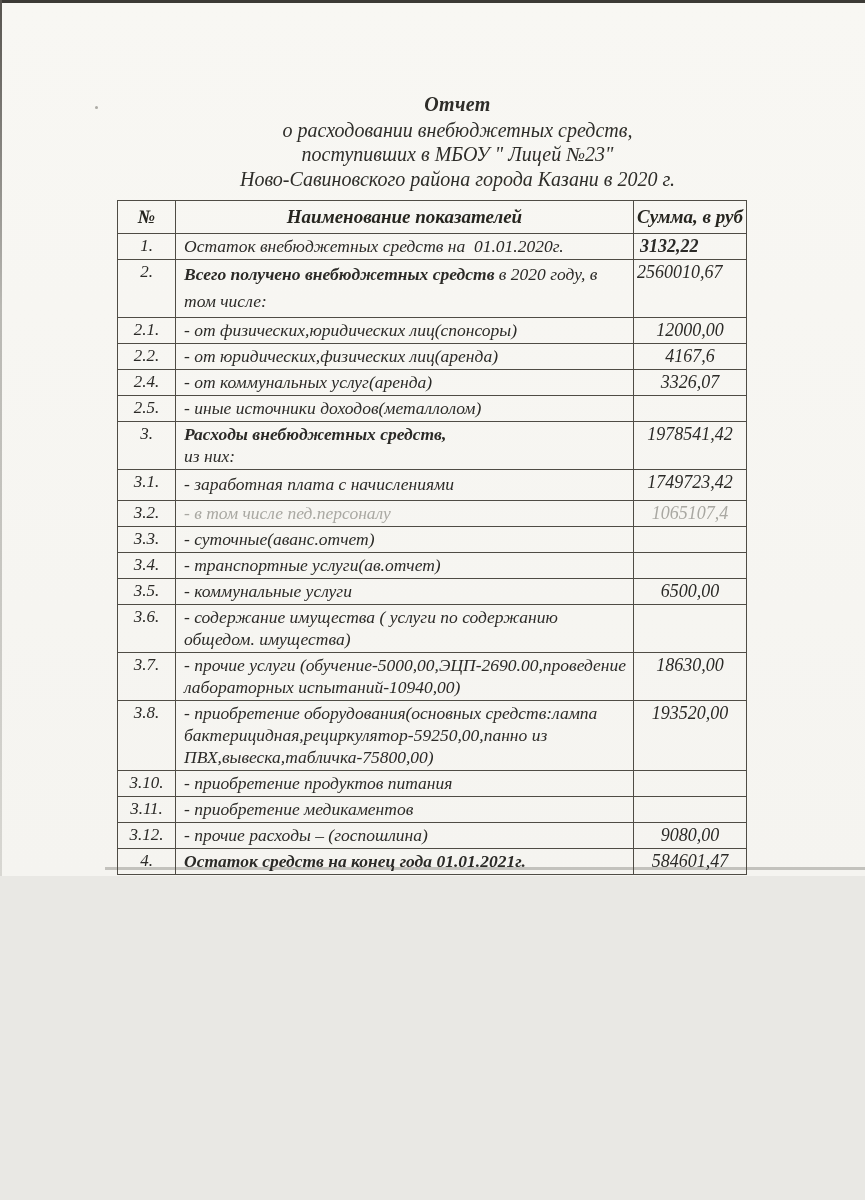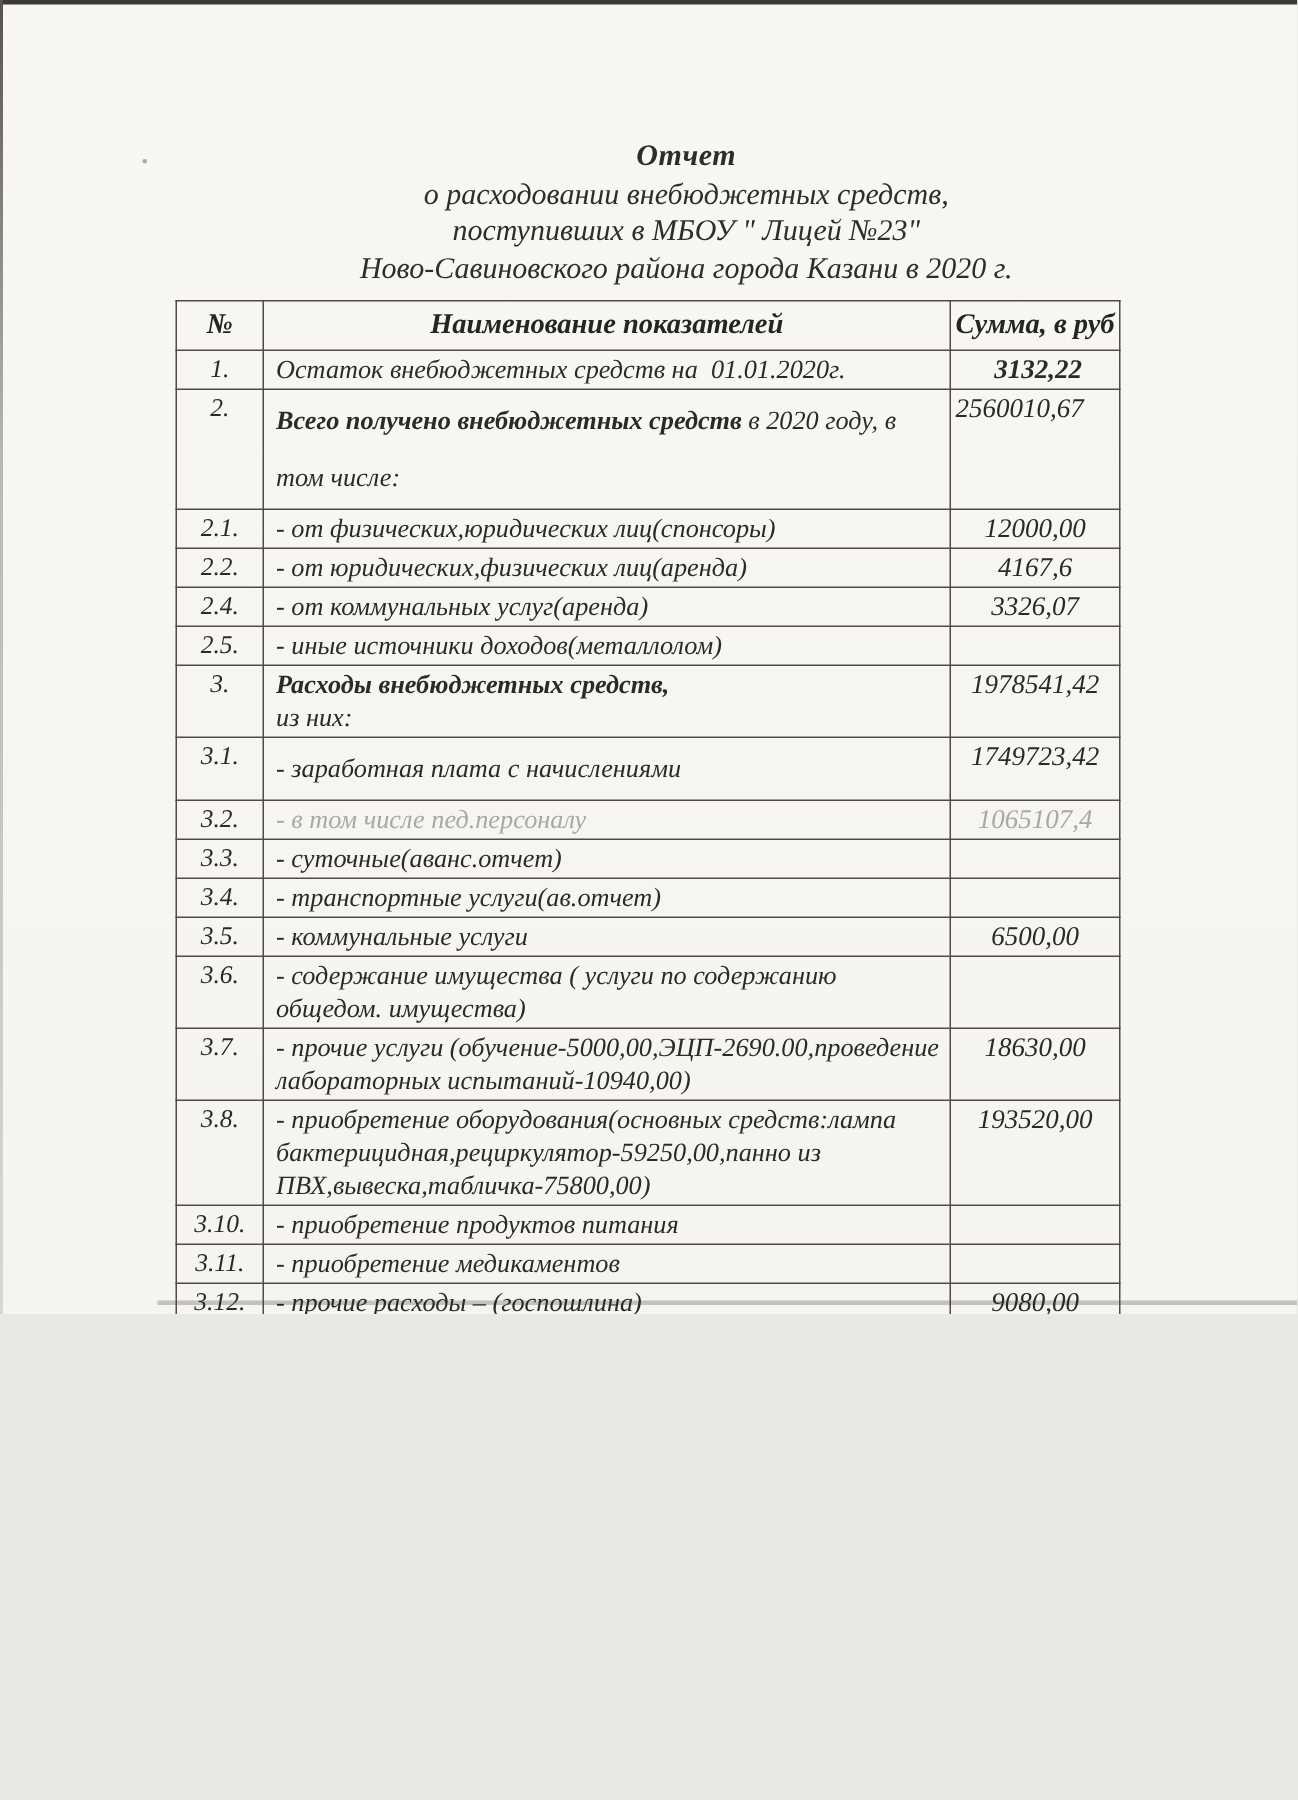--- a/index.html
+++ b/index.html
@@ -31,24 +31,24 @@
   .report col.c-val{width:113px;}
   .report th,.report td{border:1.6px solid #4f4c45;vertical-align:top;}
   .report th{font-weight:bold;font-size:19px;text-align:center;
     padding:4px 2px 5px;line-height:23px;color:#26251f;}
   .report td{font-size:17.5px;line-height:22px;padding:1px 2px 2px;}
   .report td.num{text-align:center;font-size:17px;}
   .report td.name{padding-left:8px;padding-right:6px;}
   .report td.val{text-align:center;font-size:18px;}
   .lead{font-weight:bold;}
   .rest{white-space:pre-line;}
-  tbody tr:nth-child(1) td.val{font-weight:bold;text-align:center;padding-left:6px;}
+  tbody tr:nth-child(1) td.val{font-weight:bold;text-align:left;padding-left:6px;}
   tbody tr:nth-child(2) td.val{text-align:left;padding-left:3px;}
   tbody tr:nth-child(2) td.name,
-  tbody tr:nth-child(8) td.name{line-height:38px;padding-top:1px;}
+  tbody tr:nth-child(8) td.name{line-height:27px;padding-top:1px;}
   tbody tr:nth-child(21) td{font-size:18.5px;padding-top:2px;padding-bottom:3px;}
   tbody tr:nth-child(21) td.val{font-weight:bold;text-align:left;padding-left:7px;}
   tr.muted td.name,tr.muted td.val{color:#a9a8a2;}
 
   
   .sig-label{position:absolute;left:294px;top:1026px;font-weight:bold;font-size:25px;color:#26251f;margin-left:12px;}
   .sig-name{position:absolute;left:503px;top:980px;font-weight:bold;font-size:19px;color:#26251f;}
 
   
   svg.stamp{position:absolute;left:368px;top:986px;width:144px;height:144px;

